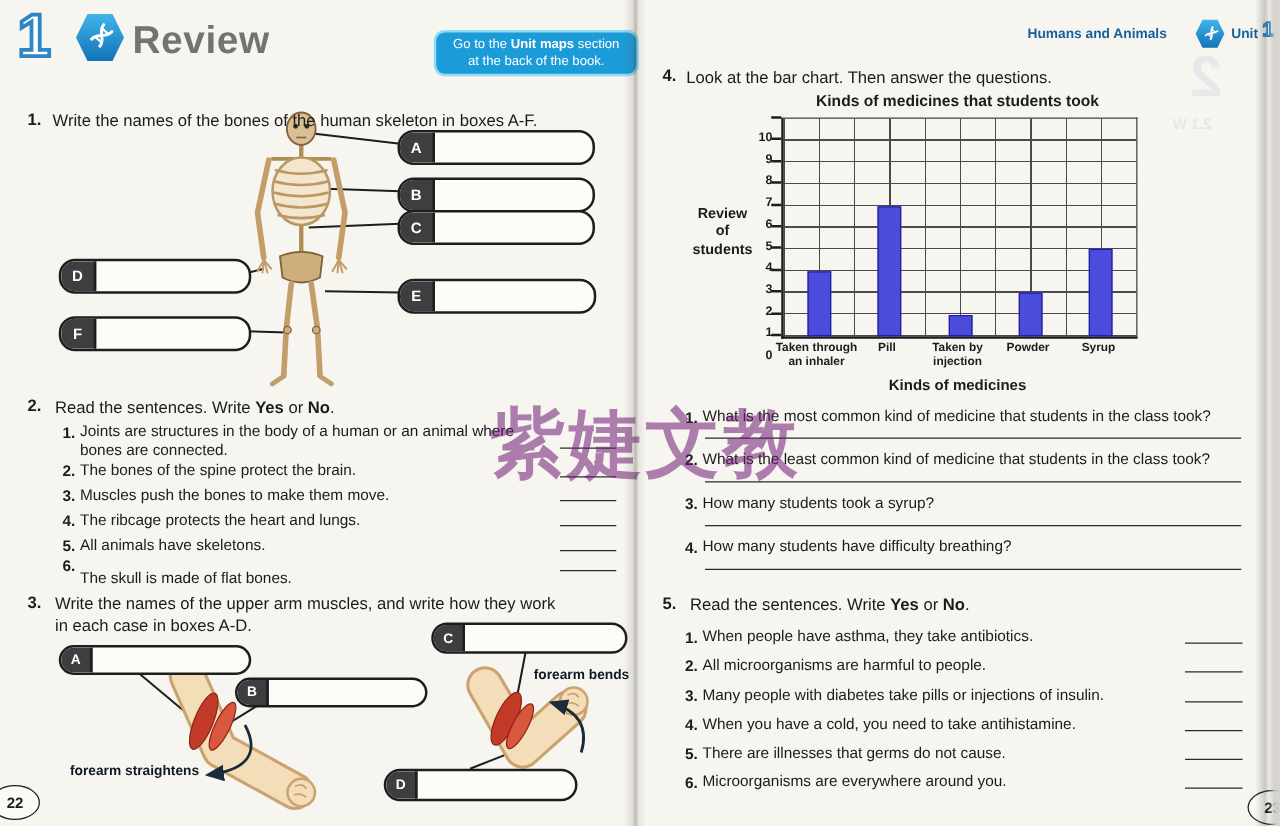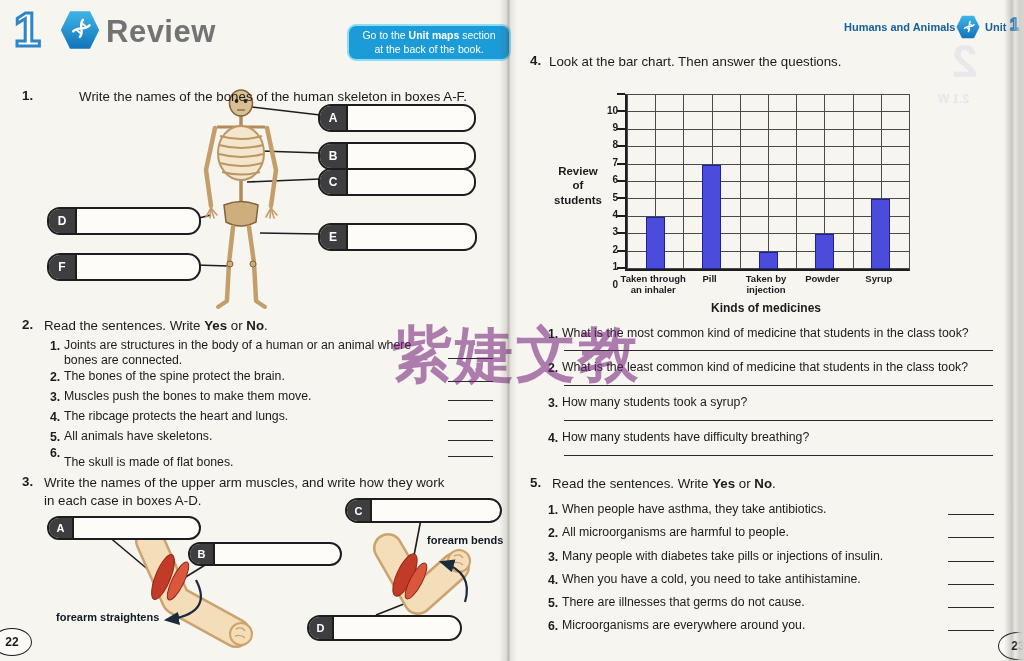--- a/index.html
+++ b/index.html
@@ -151,21 +151,21 @@
       <path d="M9 6 h6 M9 14 h6" stroke="#fff" stroke-width="1.7"></path>
     </svg>
   </div>
   <div class="abs review-title" style="left:106px;top:14px;">Review</div>
   <div class="abs banner" style="left:347px;top:24px;width:150px;">
     <span>Go to the </span><b>Unit maps</b><span> section</span><br>
     <span>at the back of the book.</span>
   </div>
 
   <span class="abs qnum" style="left:22px;top:88px;">1.</span>
-  <div class="abs qtext" style="left:42px;top:88px;width:462px;text-align:center;">Write the names of the bones of the human skeleton in boxes A-F.</div>
+  <div class="abs qtext" style="left:42px;top:88px;width:462px;">Write the names of the bones of the human skeleton in boxes A-F.</div>
 
   <div class="abs pill" style="left:318px;top:104px;width:154px;height:24px;">
       <span class="pill-chip">A</span>
     </div>
   <div class="abs pill" style="left:318px;top:142px;width:154px;height:24px;">
       <span class="pill-chip">B</span>
     </div>
   <div class="abs pill" style="left:318px;top:168px;width:154px;height:24px;">
       <span class="pill-chip">C</span>
     </div>
@@ -242,34 +242,35 @@
   <div class="abs page-oval" style="left:-8px;top:628px;width:38px;height:26px;">
       <span>22</span>
     </div>
 </div>
 
 <div class="page" id="page-right">
 
   <div class="abs ghost" style="left:440px;top:34px;font-size:46px;opacity:.14;">2</div>
   <div class="abs ghost" style="left:426px;top:92px;font-size:12px;opacity:.16;">2.1 W</div>
 
-  <div class="abs rp-header" style="left:332px;top:21px;">Humans and Animals</div>
+  <div class="abs rp-header" style="left:310px;top:21px;">Humans and Animals</div>
   <div class="abs hexagon" style="left:444px;top:15px;width:24px;height:24px;">
     <svg width="15" height="15" viewBox="0 0 24 24" style="transform:rotate(40deg);">
       <path d="M8 3 C8 10 16 10 16 17 M16 3 C16 10 8 10 8 17" stroke="#fff" fill="none" stroke-width="2.4" stroke-linecap="round"></path>
       <path d="M9 6 h6 M9 14 h6" stroke="#fff" stroke-width="1.8"></path>
     </svg>
   </div>
   <div class="abs rp-header" style="left:473px;top:21px;">Unit</div>
   <div class="abs unit-num" style="left:498px;top:16px;">1</div>
 
   <span class="abs qnum" style="left:18px;top:53px;">4.</span>
   <div class="abs qtext" style="left:37px;top:53px;width:450px;">Look at the bar chart. Then answer the questions.</div>
 
   <div class="abs" style="left:0;top:0;width:512px;height:661px;" id="chart-wrap">
+    <div class="abs chart-title" style="left:74px;top:74px;width:360px;">Kinds of medicines that students took</div>
     <div class="abs ylabel" style="left:24px;top:164px;width:84px;">
       <div>Review</div>
       <div>of</div>
       <div>students</div>
     </div>
     <div class="chart-plot" style="left:113px;top:94px;width:282px;height:174px;" id="chart-plot">
         <div class="bar" style="left: 18.7px; height: 52.2px; background: rgb(75, 75, 220);"></div>
         <div class="bar" style="left: 75.1px; height: 104.4px; background: rgb(75, 75, 220);"></div>
         <div class="bar" style="left: 131.5px; height: 17.4px; background: rgb(75, 75, 220);"></div>
         <div class="bar" style="left: 187.9px; height: 34.8px; background: rgb(75, 75, 220);"></div>

